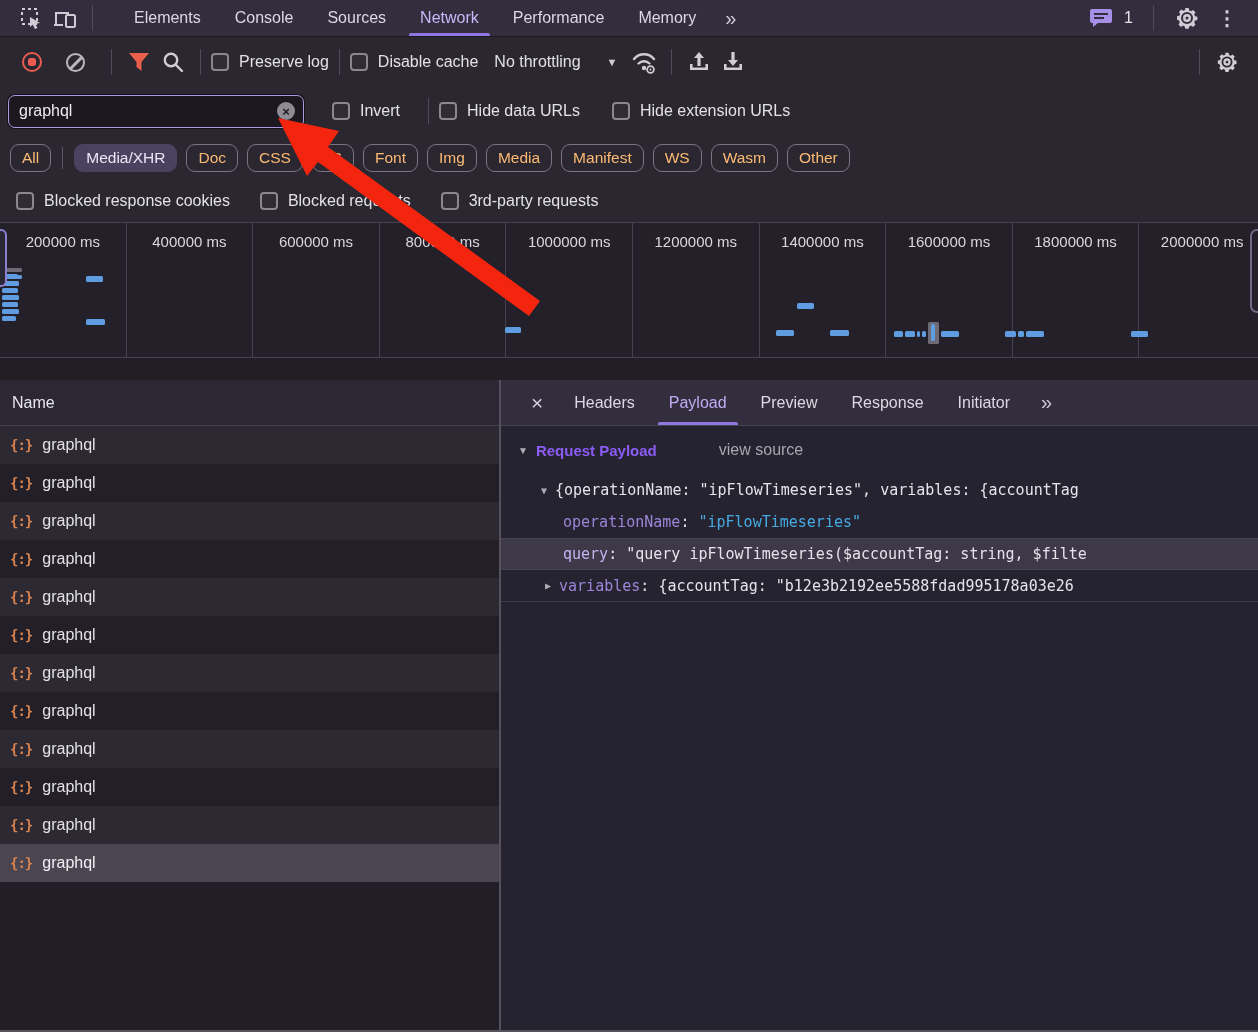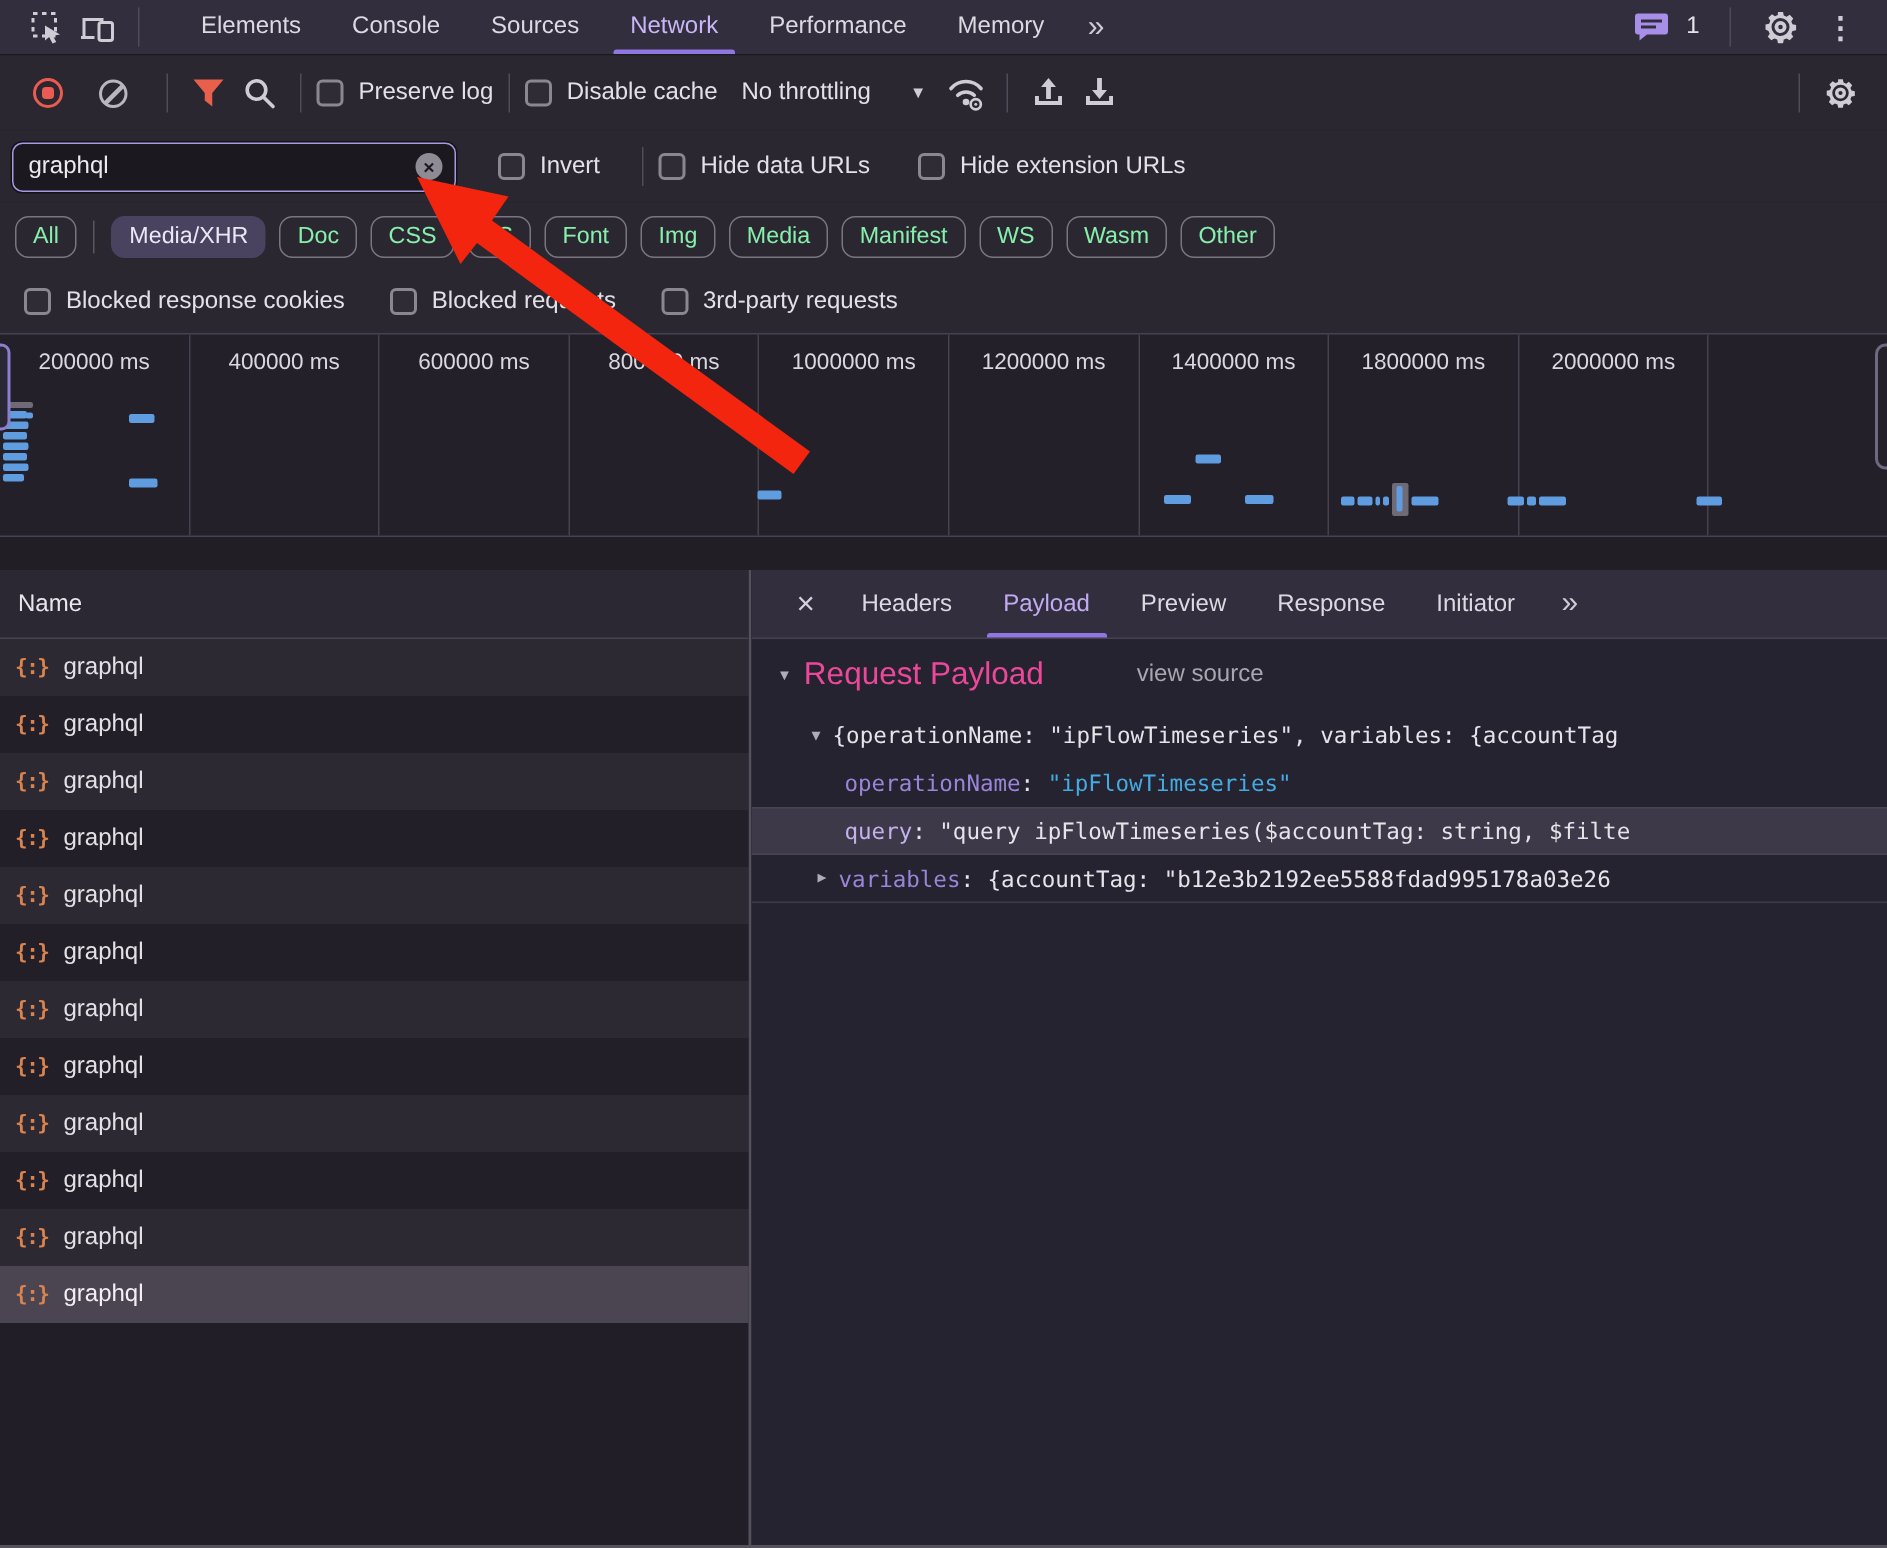--- a/index.html
+++ b/index.html
@@ -55,21 +55,21 @@
   .filter-input .val { flex:1; font-size:16px; color:#eceaf0; }
   .clear-x {
     width:18px; height:18px; border-radius:50%; background:#8e8b95; color:#1b191f;
     font-size:13px; font-weight:bold; display:flex; align-items:center; justify-content:center; flex:none;
   }
   .filterrow .check { margin-right:18px; }
 
   
   .chiprow { height:45px; background:#2a2730; display:flex; align-items:center; padding:0 10px; gap:9px; }
   .chip {
-    border:1.5px solid #7a7581; border-radius:9px; padding:4px 11px; font-size:15.5px; color:#86efac;
+    border:1.5px solid #7a7581; border-radius:9px; padding:4px 11px; font-size:15.5px; color:#fdba74;
     white-space:nowrap;
   }
   .chip.active { background:#4a4360; border-color:#4a4360; color:#ece7f6; }
   .chip-div { width:1px; height:22px; background:#5a5662; margin:0 2px; }
 
   
   .checkrow { height:42px; background:#2a2730; display:flex; align-items:center; padding:0 16px; gap:30px; }
 
   
   .timeline {
@@ -109,21 +109,21 @@
   }
   .close-x { display:flex; align-items:center; font-size:21px; color:#d5d2da; padding:0 14px; }
   .dtab { display:flex; align-items:center; padding:0 17px; font-size:16px; color:#dcd9e2; position:relative; }
   .dtab.active { color:#c1abf3; }
   .dtab.active::after { content:""; position:absolute; left:6px; right:6px; bottom:0; height:3px; background:#8f76e0; border-radius:2px 2px 0 0; }
   .dtab-more { display:flex; align-items:center; font-size:20px; color:#cfccd5; padding:0 14px; }
 
   .payload { font-size:15px; }
   .payload-head { display:flex; align-items:center; height:48px; padding-left:17px; gap:8px; }
   .tri { font-size:10px; color:#b0adb8; flex:none; }
-  .payload-title { font-size:21px; font-weight:normal; color:#ec4899; }
+  .payload-title { font-size:15px; font-weight:bold; color:#8b5cf6; }
   .view-source { font-size:16px; color:#a9a6b0; margin-left:54px; }
   .mono-row {
     height:32px; display:flex; align-items:center; white-space:pre; overflow:hidden;
     font-family:"DejaVu Sans Mono", monospace; font-size:15px; color:#e6e3ea;
   }
   .mono-row .tri { margin-right:8px; }
   .row-preview { padding-left:40px; }
   .row-kv { padding-left:62px; }
   .row-kv.hl { background:#3e3948; border-top:1px solid #4a4554; border-bottom:1px solid #4a4554; }
   .row-vars { padding-left:44px; border-bottom:1px solid #403b4a; }
@@ -296,20 +296,21 @@
 
 <div class="timeline">
   <div class="tl-cells" id="timeline-cells">
       <div class="tl-cell"><span>200000 ms</span></div>
       <div class="tl-cell"><span>400000 ms</span></div>
       <div class="tl-cell"><span>600000 ms</span></div>
       <div class="tl-cell"><span>800000 ms</span></div>
       <div class="tl-cell"><span>1000000 ms</span></div>
       <div class="tl-cell"><span>1200000 ms</span></div>
       <div class="tl-cell"><span>1400000 ms</span></div>
+      <div class="tl-cell"><span>1600000 ms</span></div>
       <div class="tl-cell"><span>1800000 ms</span></div>
       <div class="tl-cell"><span>2000000 ms</span></div>
     </div>
   <div id="timeline-bars">
       <div class="tl-bar" style="left: 2px; top: 45px; width: 20px; height: 4px; background: rgb(110, 106, 118);"></div>
       <div class="tl-bar" style="left: 2px; top: 51px; width: 16px; height: 5px; background: rgb(95, 156, 224);"></div>
       <div class="tl-bar" style="left: 2px; top: 58px; width: 17px; height: 5px; background: rgb(95, 156, 224);"></div>
       <div class="tl-bar" style="left: 2px; top: 65px; width: 16px; height: 5px; background: rgb(95, 156, 224);"></div>
       <div class="tl-bar" style="left: 2px; top: 72px; width: 17px; height: 5px; background: rgb(95, 156, 224);"></div>
       <div class="tl-bar" style="left: 2px; top: 79px; width: 16px; height: 5px; background: rgb(95, 156, 224);"></div>

